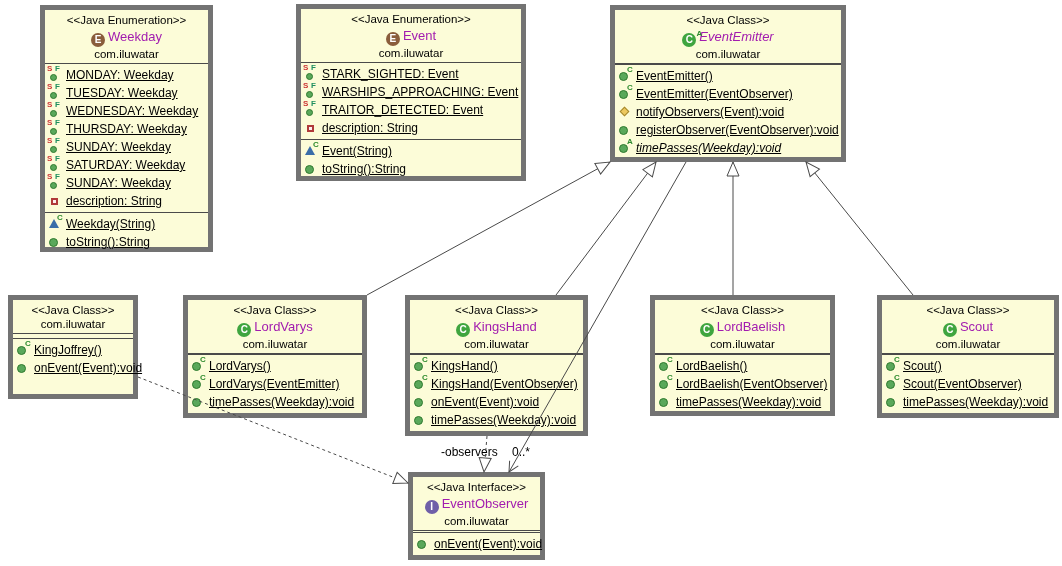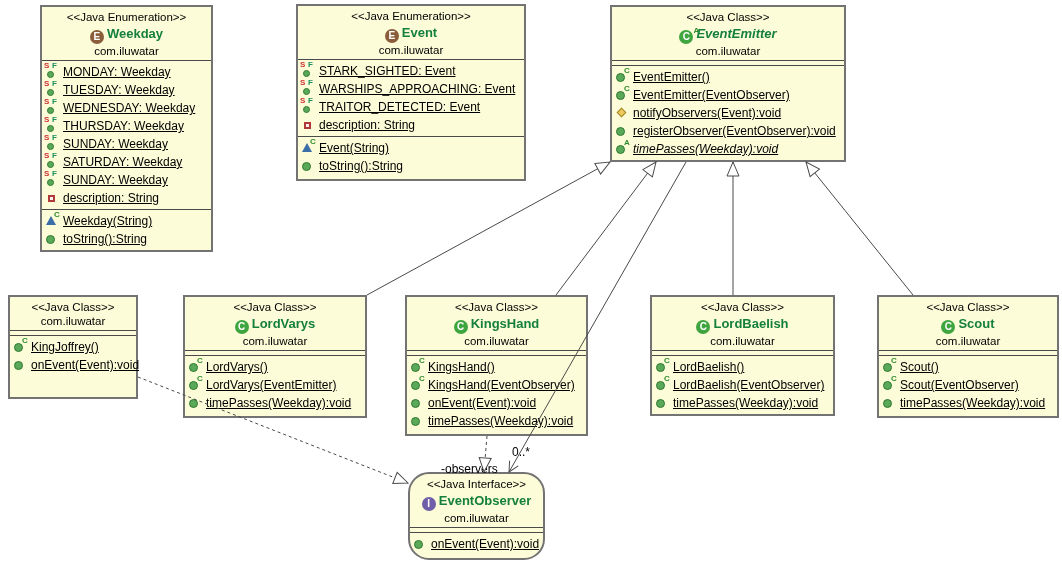--- a/index.html
+++ b/index.html
@@ -4,25 +4,25 @@
 <style>
   html,body{margin:0;padding:0;background:#ffffff;}
   body{width:1062px;height:566px;overflow:hidden;font-family:"Liberation Sans",sans-serif;}
   .canvas{position:relative;width:1062px;height:566px;background:#ffffff;}
   svg.edges{position:absolute;left:0;top:0;pointer-events:none;z-index:3;}
   .edge{stroke:#4a4a4a;stroke-width:1;fill:none;}
   .realization{stroke-dasharray:3,3;}
   .edge-label{position:absolute;z-index:2;font-size:12px;color:#000;white-space:nowrap;}
 
   .uml-box{position:absolute;display:flex;flex-direction:column;box-sizing:border-box;
-    background:#fcfcd8;border:2px solid #737373;z-index:1;}
+    background:#fcfcd8;border:5px solid #737373;z-index:1;}
   .hdr{text-align:center;border-bottom:1px solid #4a4a4a;padding:3px 2px 2px 2px;}
   .stereo{font-size:11.5px;line-height:14px;color:#000;}
   .nameline{line-height:17px;white-space:nowrap;}
-  .cname{font-size:13px;font-weight:bold;color:#15803d;vertical-align:middle;}
+  .cname{font-size:13px;font-weight:normal;color:#a21caf;vertical-align:middle;}
   .pkg{font-size:11.5px;line-height:14px;color:#000;}
   .it{font-style:italic;}
   .fields{border-bottom:1px solid #4a4a4a;padding:2px 3px;}
   .fields.empty{padding:0;height:4px;}
   .methods{padding:2px 3px;flex:1;}
   .row{display:flex;align-items:center;height:18px;font-size:12px;gap:2px;white-space:nowrap;color:#000;}
   .mtext{padding-left:1px;text-decoration:underline;}
 
   .kind-ic{display:inline-block;position:relative;width:14px;height:14px;border-radius:50%;
     color:#fff;font-size:10px;font-weight:bold;text-align:center;line-height:14px;
@@ -42,21 +42,21 @@
     background:#edc95e;border:1px solid #a3882f;box-sizing:border-box;}
   .mi .sup{position:absolute;left:9px;top:-3px;font-size:8px;font-weight:bold;line-height:1;font-style:normal;}
   .mi .sup.c,.mi .sup.a{color:#2e8b2e;}
   .mi .s{position:absolute;left:-1px;top:-3px;font-size:8px;font-weight:bold;line-height:1;color:#c33;}
   .mi .f{position:absolute;left:7px;top:-3px;font-size:8px;font-weight:bold;line-height:1;color:#1f8f5f;}
 </style>
 </head>
 <body>
 
 <div class="canvas">
-  <div class="edge-label" style="left:441px;top:462px;text-align:center;">-observers</div>
+  <div class="edge-label" style="left:441px;top:445px;text-align:center;">-observers</div>
   <div class="edge-label" style="left:512px;top:445px;">0..*</div>
 
   <svg class="edges" width="1062" height="566" viewBox="0 0 1062 566">
     <defs>
       <marker id="arr-tri" markerWidth="18" markerHeight="16" refX="15" refY="7" orient="auto" markerUnits="userSpaceOnUse">
         <path d="M1,1 L15,7 L1,13 Z" fill="#ffffff" stroke="#4a4a4a" stroke-width="1"></path>
       </marker>
       <marker id="arr-open" markerWidth="16" markerHeight="14" refX="12" refY="6" orient="auto" markerUnits="userSpaceOnUse">
         <path d="M2,1 L12,6 L2,11" fill="none" stroke="#4a4a4a" stroke-width="1"></path>
       </marker>
@@ -407,21 +407,21 @@
           <span class="mtext">Scout(EventObserver)</span>
         </div>
         <div class="row">
           <span class="mi">
             <span class="dot"></span>
           </span>
           <span class="mtext">timePasses(Weekday):void</span>
         </div>
       </div>
   </div>
-    <div class="uml-box" style="left: 408px; top: 472px; width: 137px; height: 88px; border-radius: 21px;">
+    <div class="uml-box" style="left: 408px; top: 472px; width: 137px; height: 88px;">
     <div class="hdr">
       <div class="stereo">&lt;&lt;Java Interface&gt;&gt;</div>
       <div class="nameline">
         <span class="kind-ic" style="background: rgb(111, 95, 168);">I</span><span class="cname">EventObserver</span>
       </div>
       <div class="pkg">com.iluwatar</div>
     </div>
     <div class="fields empty"></div>
     <div class="methods">
         <div class="row">

